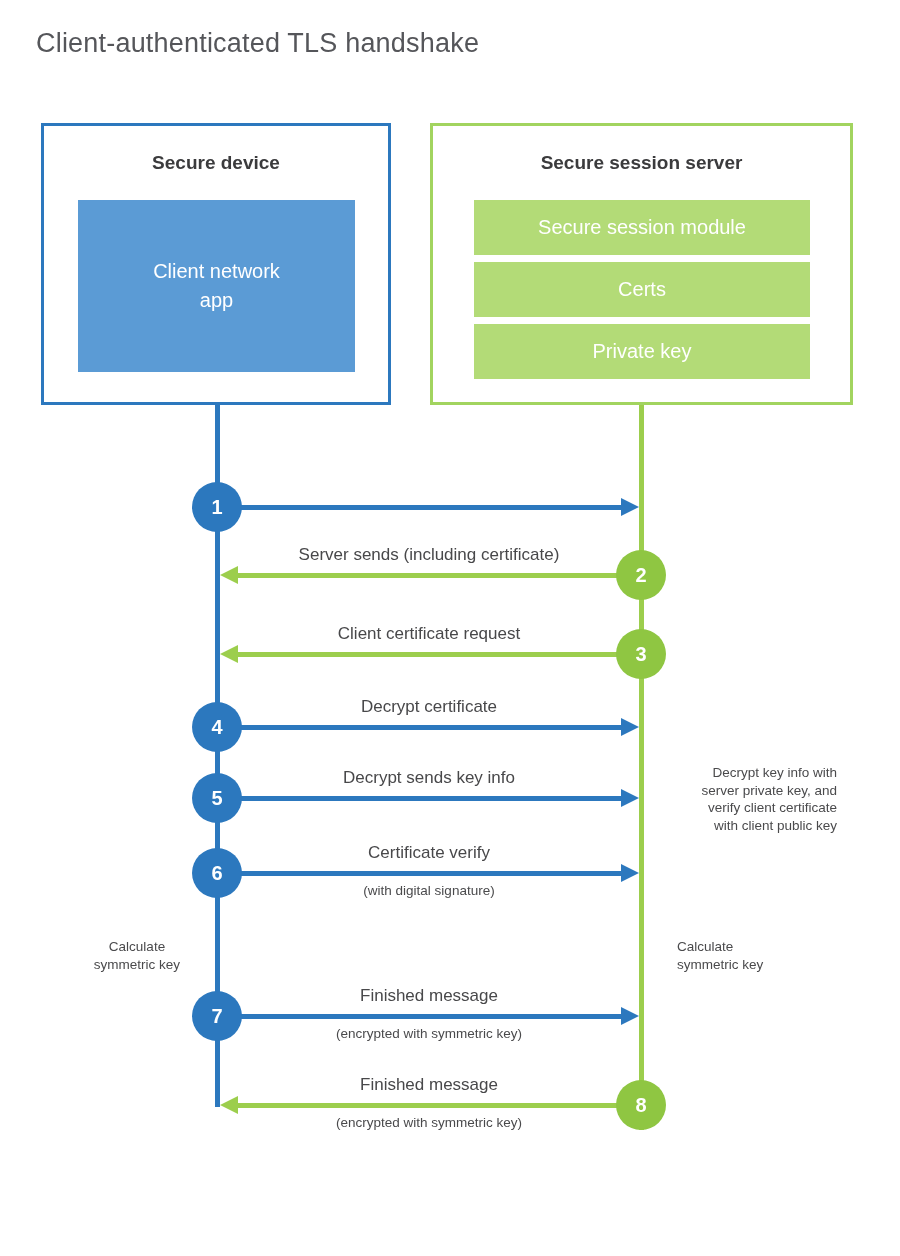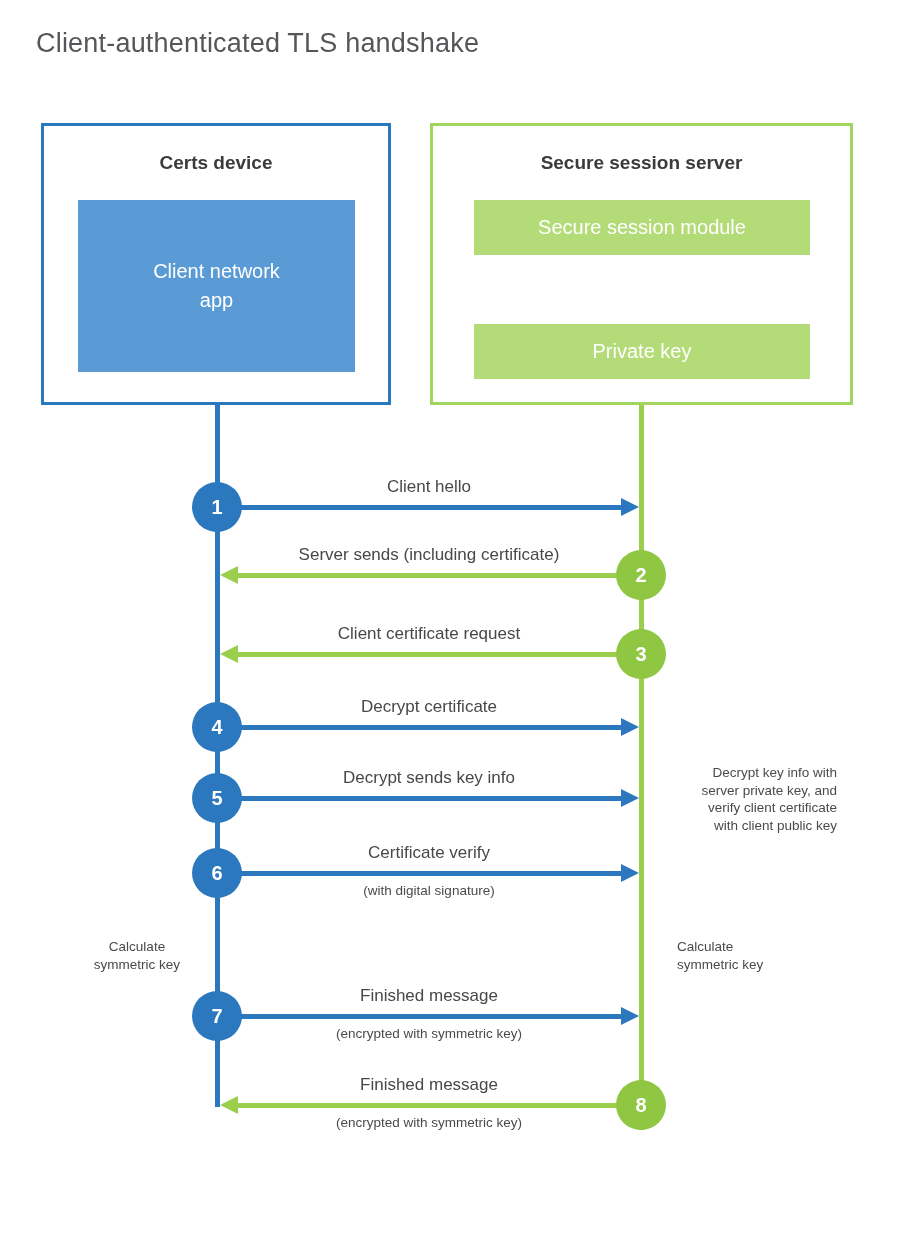--- a/index.html
+++ b/index.html
@@ -47,40 +47,40 @@
   #calc-right{left:677px;top:938px;width:120px;text-align:left;}
 </style>
 </head>
 <body>
 
 <div id="stage">
 
   <div class="abs" id="page-title">Client-authenticated TLS handshake</div>
 
   <div class="abs actor-box" id="client-box">
-    <div class="actor-title">Certs device</div>
+    <div class="actor-title">Secure device</div>
   </div>
   <div class="abs" id="client-app">Client network
 app</div>
 
   <div class="abs actor-box" id="server-box">
     <div class="actor-title">Secure session server</div>
   </div>
   <div class="abs server-bar" style="top:200px">Secure session module</div>
+  <div class="abs server-bar" style="top:262px">Certs</div>
   <div class="abs server-bar" style="top:324px">Private key</div>
 
   <div class="abs lifeline" id="client-lifeline"></div>
   <div class="abs lifeline" id="server-lifeline"></div>
 
   <div class="abs arrow-line blue" style="left:217px;top:505px;width:406px"></div>
   <div class="abs head right" style="left:621px;top:498px"></div>
   <div class="abs num-circle blue" style="left:192px;top:482px">
       <span>1</span>
     </div>
-  <div class="abs msg" style="top:477px">Client hello</div>
 
   <div class="abs arrow-line green" style="left:237px;top:573px;width:404px"></div>
   <div class="abs head left" style="left:220px;top:566px"></div>
   <div class="abs num-circle green" style="left:616px;top:550px">
       <span>2</span>
     </div>
   <div class="abs msg" style="top:545px">Server sends (including certificate)</div>
 
   <div class="abs arrow-line green" style="left:237px;top:652px;width:404px"></div>
   <div class="abs head left" style="left:220px;top:645px"></div>

